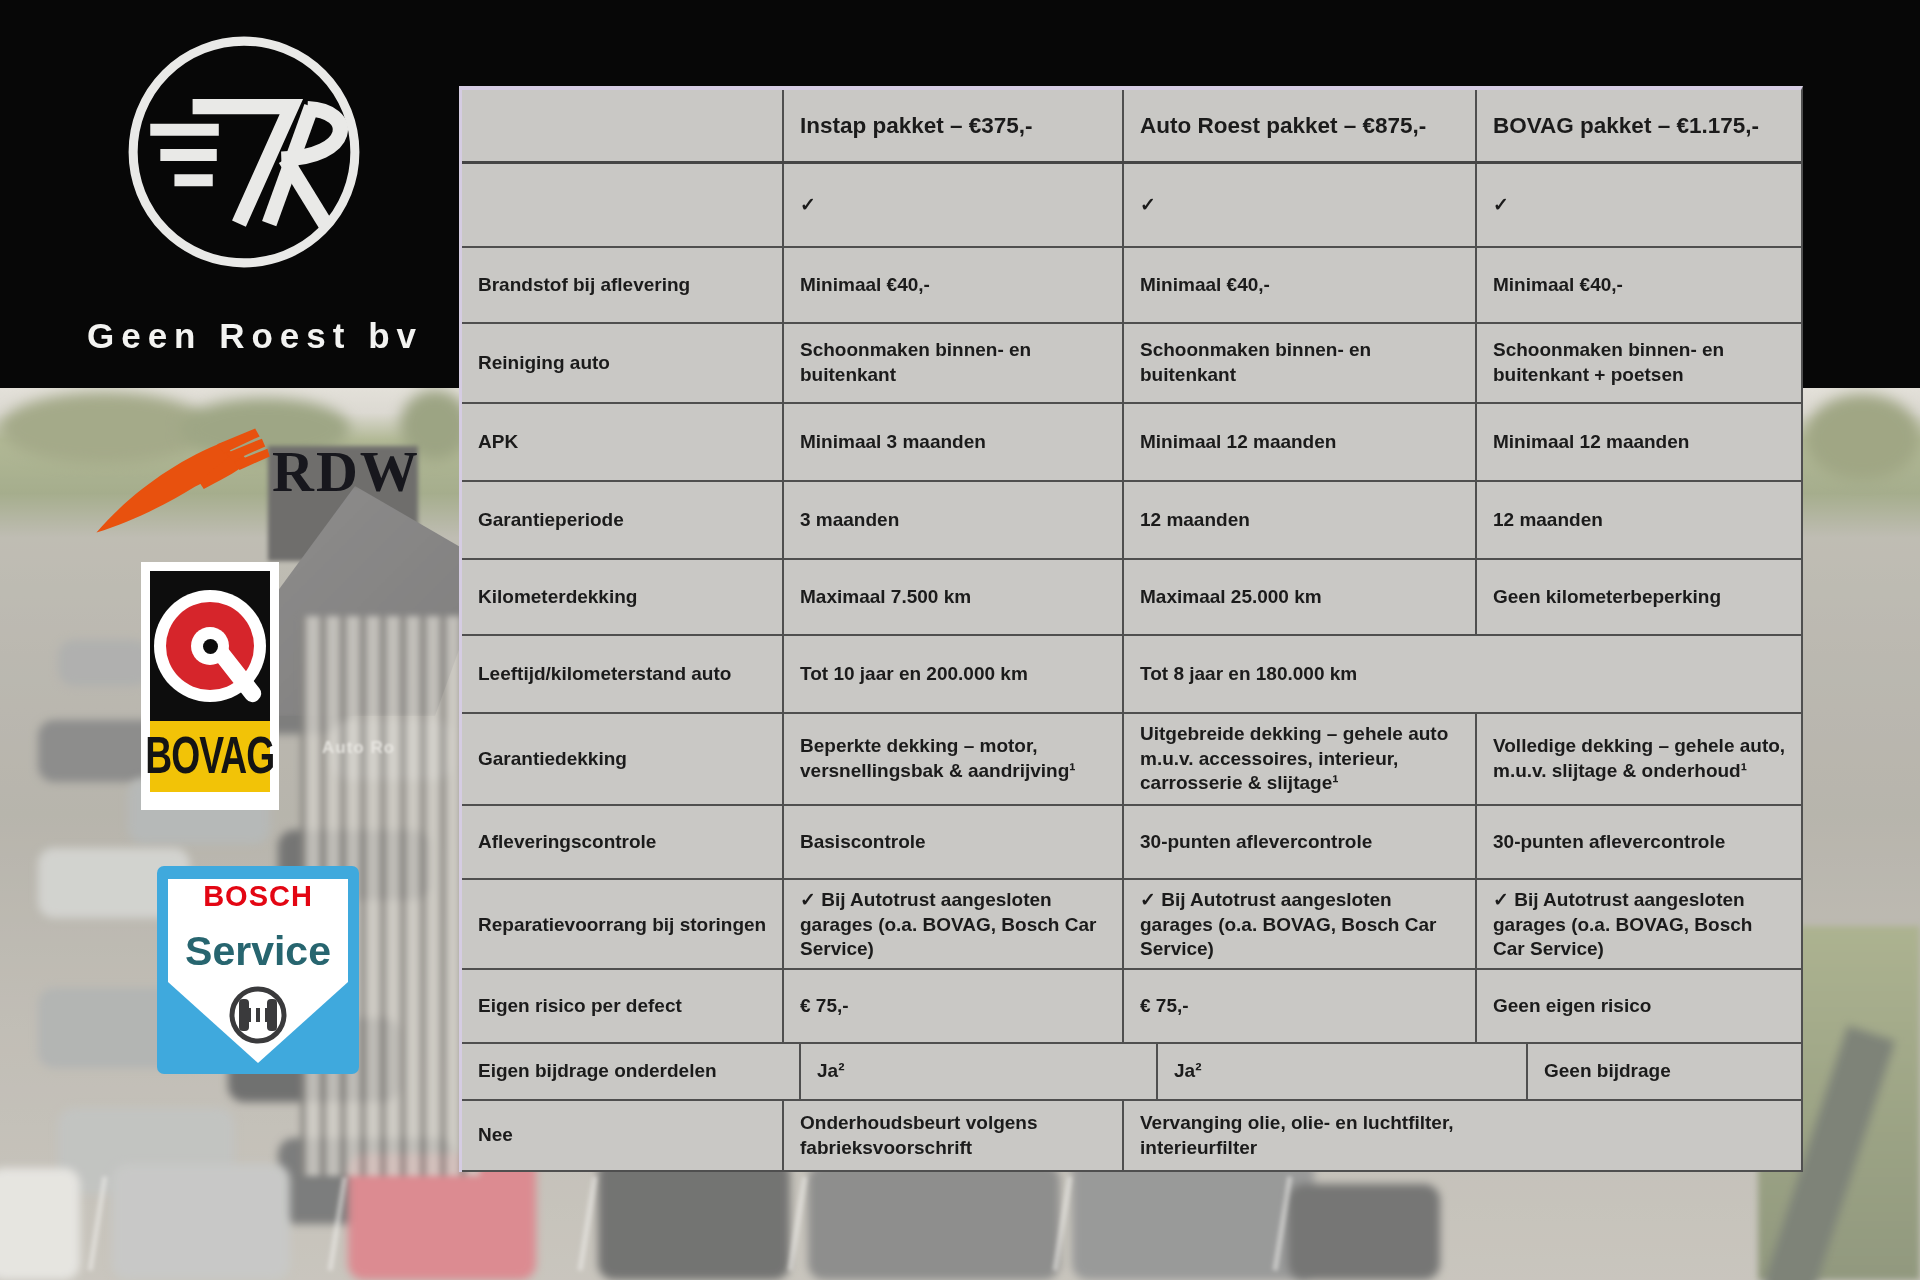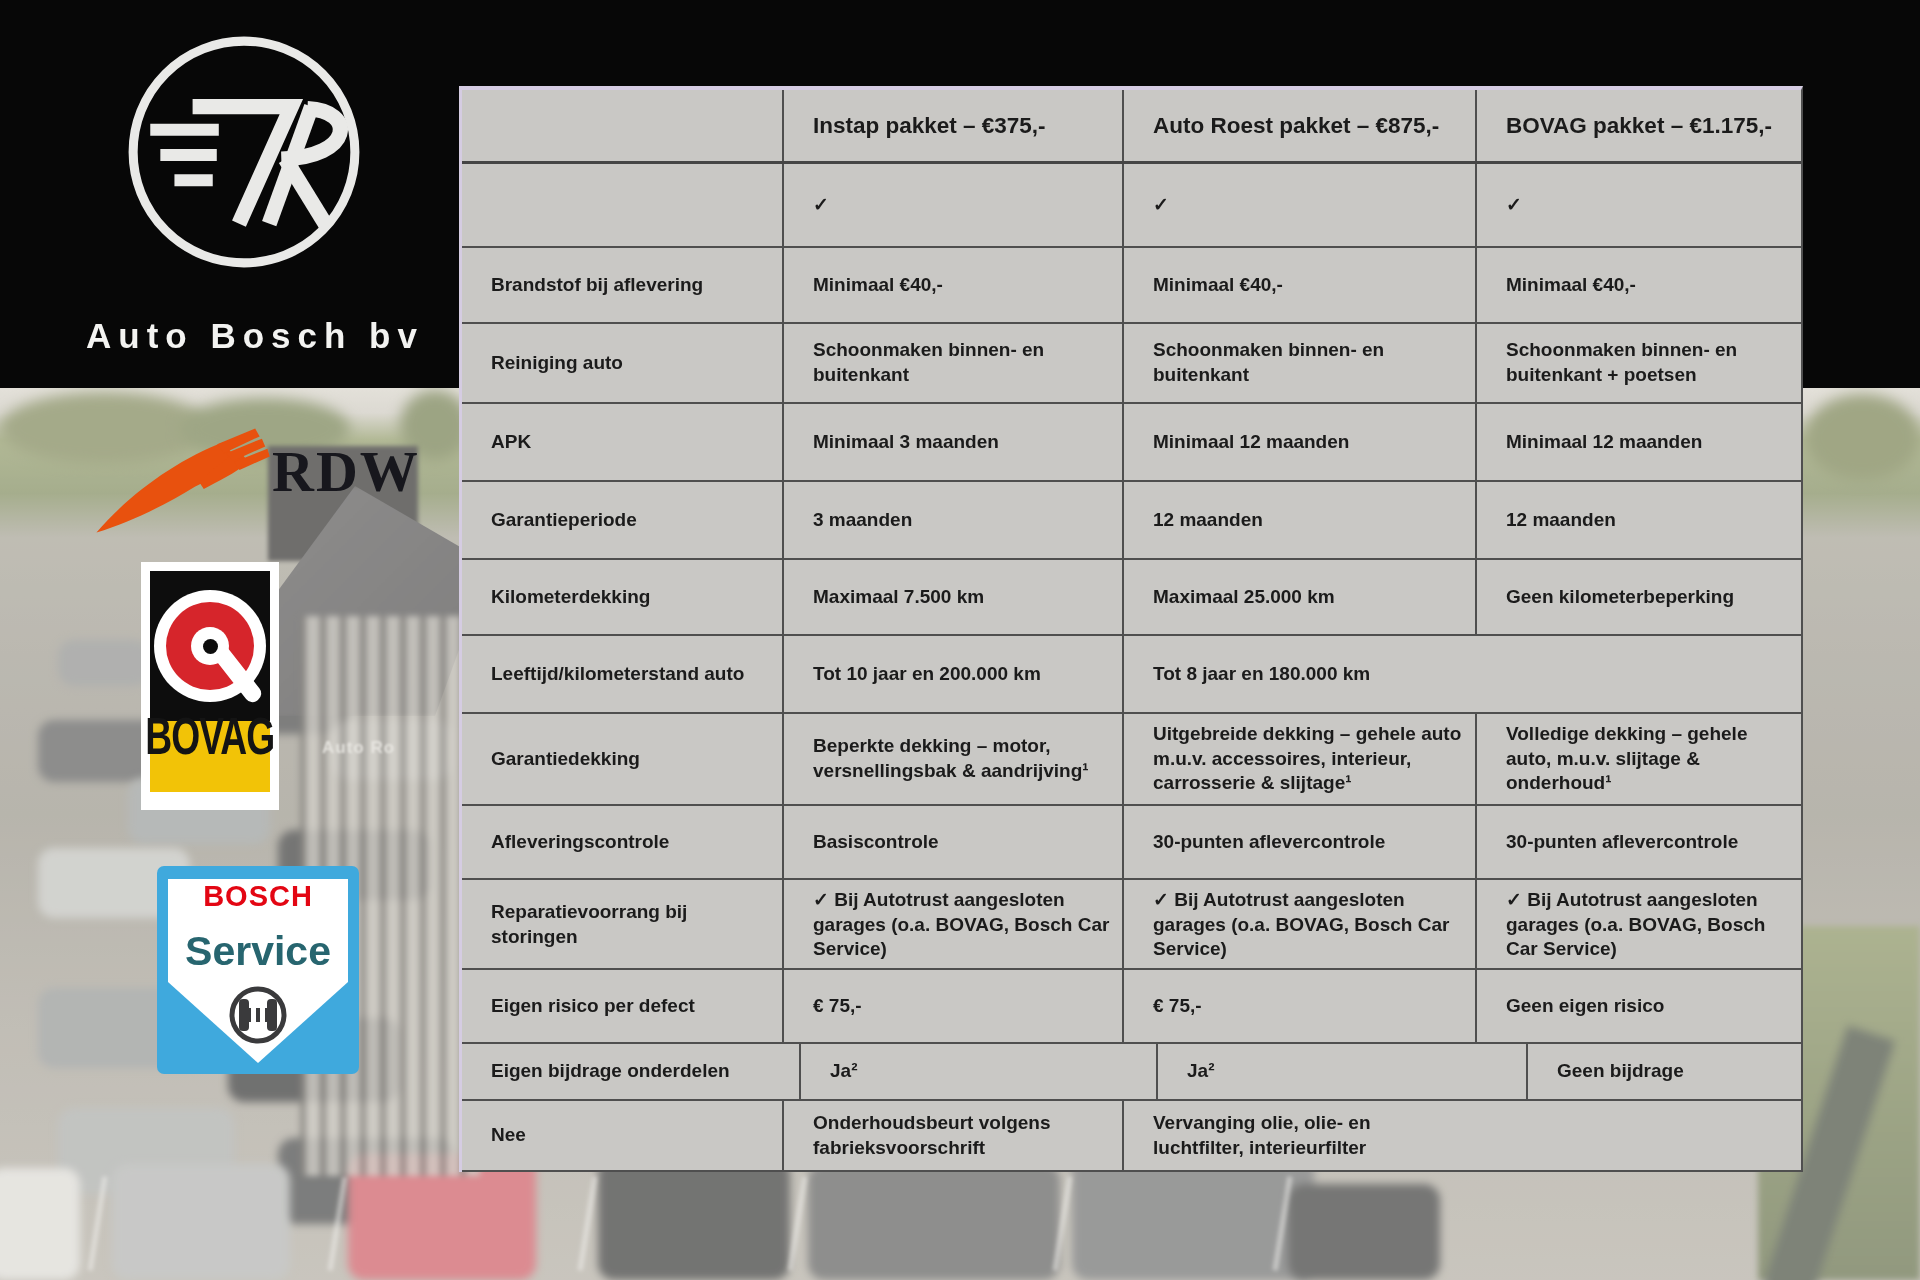--- a/index.html
+++ b/index.html
@@ -46,21 +46,21 @@
   .bovag-ring{position:absolute;left:50%;top:50%;width:112px;height:112px;margin:-56px 0 0 -56px;
     background:#fff;border-radius:50%;}
   .bovag-disc{position:absolute;left:50%;top:50%;width:88px;height:88px;margin:-44px 0 0 -44px;
     background:#d6252b;border-radius:50%;}
   .bovag-bar{position:absolute;left:56px;top:66px;width:17px;height:78px;background:#fff;
     border-radius:8px;transform:rotate(-38deg);transform-origin:50% 10%;}
   .bovag-head{position:absolute;left:50%;top:50%;width:38px;height:38px;margin:-19px 0 0 -19px;
     background:#fff;border-radius:50%;}
   .bovag-hole{position:absolute;left:50%;top:50%;width:15px;height:15px;margin:-7.5px 0 0 -7.5px;
     background:#0d0d0d;border-radius:50%;}
-  .bovag-yellow{width:120px;height:71px;background:#f2c307;display:flex;
+  .bovag-yellow{width:120px;height:71px;background:#f2c307;display:flex;align-items:center;
     justify-content:center;}
   .bovag-word{font-size:38px;font-weight:700;color:#141414;letter-spacing:-1px;
     transform:scale(.98,1.35);}
 
   .bosch{position:absolute;left:157px;top:866px;width:202px;height:208px;background:#3fa9dd;
     border-radius:7px;z-index:3;}
   .bosch-banner{position:absolute;left:11px;right:11px;top:13px;bottom:11px;background:#fff;
     clip-path:polygon(0 0,100% 0,100% 56%,50% 100%,0 56%);}
   .bosch-word1{position:absolute;left:0;top:14px;width:100%;text-align:center;color:#e30613;
     font-size:29px;font-weight:700;letter-spacing:1px;}
@@ -68,21 +68,21 @@
     font-size:41px;font-weight:700;}
   .bosch-symbol{position:absolute;left:50%;top:118px;margin-left:-31px;}
 
   
   .comp-table{position:absolute;left:459px;top:86px;width:1344px;z-index:4;
     box-sizing:border-box;border-left:3px solid #d5cce2;border-top:4px solid #d5cce2;
     border-right:2px solid #4f4f4f;background:#c9c8c5;}
   .trow{display:grid;grid-template-columns:320px 340px 353px 326px;box-sizing:border-box;
     border-bottom:2px solid #4f4f4f;}
   .trow.thead{border-bottom:3px solid #454545;}
-  .cell{box-sizing:border-box;display:flex;align-items:center;padding:8px 12px 8px 29px;
+  .cell{box-sizing:border-box;display:flex;align-items:center;padding:8px 12px 8px 16px;
     color:#1b1b1b;font-weight:700;font-size:19px;line-height:1.3;border-left:2px solid #4f4f4f;}
   .cell:first-child{border-left:none;}
   .cell.hd{font-size:22.5px;}
   .rowcheck .cell{font-size:19px;}
 </style>
 </head>
 <body>
 
 <div class="stage">
 
@@ -140,21 +140,21 @@
           <path d="M42 128 H98"></path>
           <path d="M56 153 H94"></path>
       </g>
       <g stroke="#e9e9e7" stroke-width="15" fill="none" stroke-linejoin="miter">
         <path d="M74 80 H172 L120 196"></path>
         <path d="M192 80 L150 196"></path>
         <path d="M188 82 C236 84 234 130 162 132"></path>
         <path d="M166 132 L206 197"></path>
       </g>
     </svg>
-    <div class="company-name">Auto Bosch bv</div>
+    <div class="company-name">Geen Roest bv</div>
   </div>
 
   <div class="rdw">
     <svg width="190" height="112" viewBox="0 0 170 100">
       <g fill="#e8510e">
         <path d="M4 97 C34 62 76 32 118 16 L128 30 C116 42 104 50 92 56 C66 72 34 88 4 97 Z"></path>
         <path d="M96 52 C108 40 120 30 132 24 L140 34 C128 44 112 52 100 58 Z"></path>
         <path d="M112 18 L146 4 L150 11 L118 26 Z"></path>
         <path d="M120 26 L152 13 L155 20 L126 33 Z"></path>
         <path d="M127 34 L157 22 L159 29 L132 41 Z"></path>

